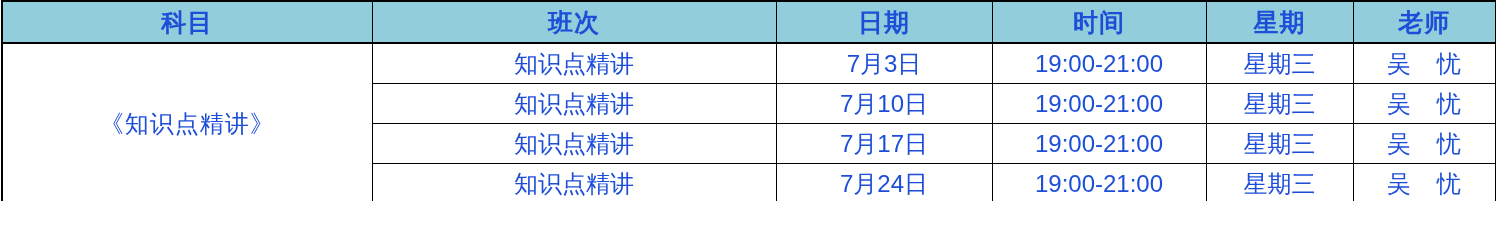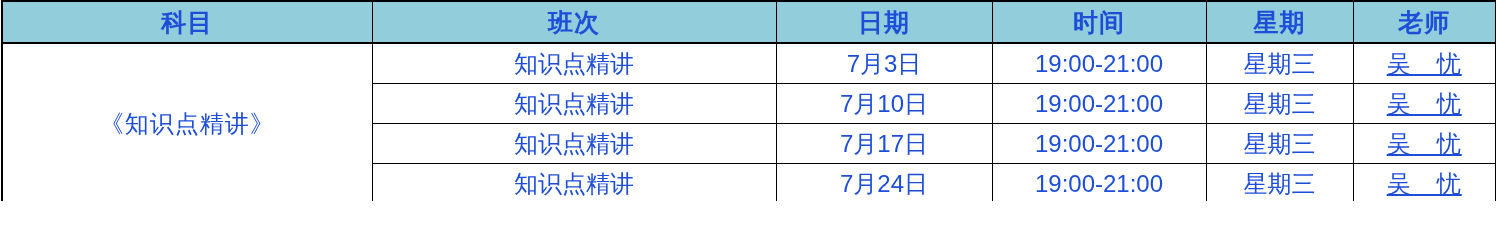--- a/index.html
+++ b/index.html
@@ -56,21 +56,20 @@
     font-size: 24px;
   }
 
   td.subject-cell {
     font-size: 26px;
     letter-spacing: 1px;
   }
 
   td.teacher-cell {
     letter-spacing: 1px;
-    text-decoration: underline;
   }
 
   
   col.col-subject { width: 370px; }
   col.col-session { width: 404px; }
   col.col-date    { width: 216px; }
   col.col-time    { width: 214px; }
   col.col-weekday { width: 147px; }
   col.col-teacher { width: 143px; }
 </style>

